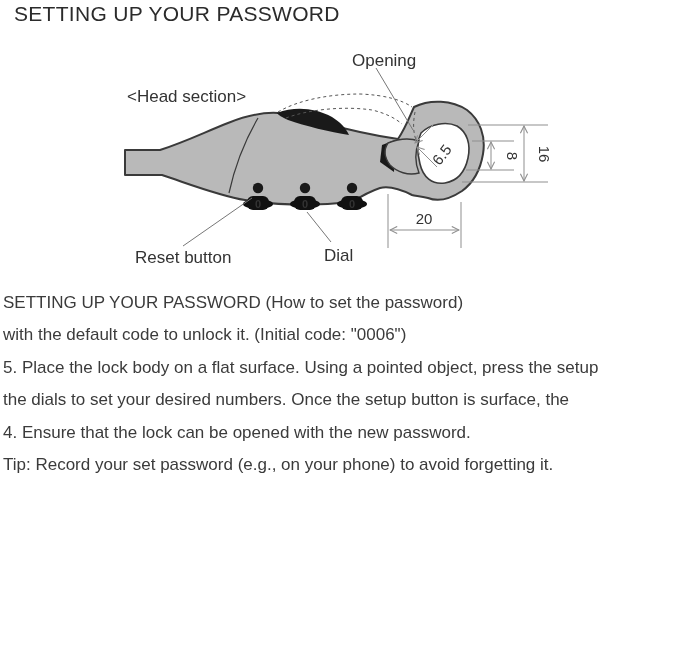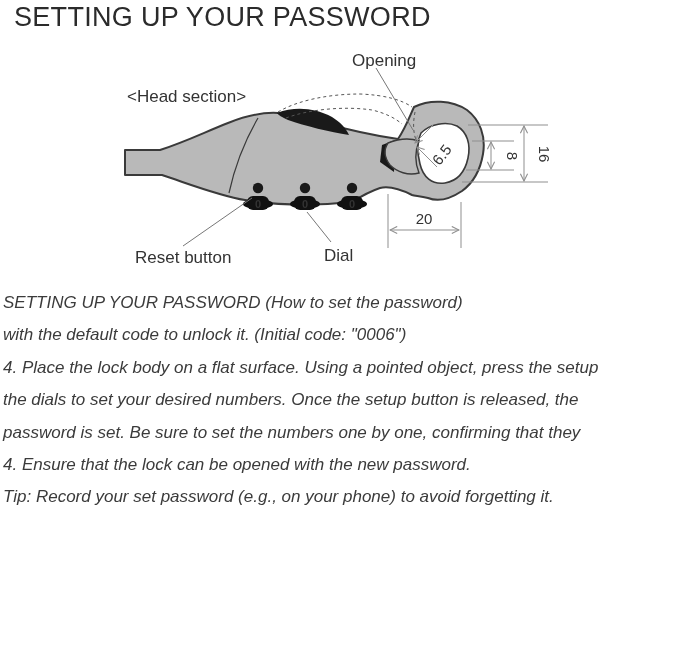--- a/index.html
+++ b/index.html
@@ -3,36 +3,36 @@
 <meta charset="utf-8">
 <style>
   html,body{margin:0;padding:0;}
   body{
     width:679px;height:670px;position:relative;overflow:hidden;
     background:#ffffff;
     font-family:"Liberation Sans","DejaVu Sans",sans-serif;
   }
   .page-title{
     position:absolute;left:14px;top:2px;
-    font-size:27px;letter-spacing:.3px;color:#2b2b2b;font-weight:400;
+    font-size:21px;letter-spacing:.3px;color:#2b2b2b;font-weight:400;
     white-space:nowrap;
   }
   .diagram{
     position:absolute;left:0;top:30px;width:679px;height:252px;
   }
   .diagram text{fill:#333333;}
   .dia-label{font-size:17px;}
   .dim-label{font-size:15px;fill:#444444;}
   .dial-digit{font-size:11px;font-weight:bold;fill:#ffffff;}
   .instructions{
     position:absolute;left:3px;top:287px;width:676px;
     color:#3b3b3b;font-size:17px;
   }
   .instr-line{
-    height:32.4px;line-height:32.4px;white-space:nowrap;font-style:italic;
+    height:32.4px;line-height:32.4px;white-space:nowrap;
   }
 </style>
 </head>
 <body>
 
 <div class="page-title">SETTING UP YOUR PASSWORD</div>
 
 <svg class="diagram" viewBox="0 0 679 252" width="679" height="252" xmlns="http://www.w3.org/2000/svg">
   <defs>
     <marker id="ah" viewBox="0 0 10 10" refX="9" refY="5" markerWidth="9" markerHeight="9" orient="auto-start-reverse">
@@ -144,18 +144,17 @@
 
   <text class="dia-label" x="352" y="36">Opening</text>
   <text class="dia-label" x="127" y="72">&lt;Head section&gt;</text>
   <text class="dia-label" x="135" y="233">Reset button</text>
   <text class="dia-label" x="324" y="231">Dial</text>
 </svg>
 
 <div class="instructions">
   <div class="instr-line">SETTING UP YOUR PASSWORD (How to set the password)</div>
   <div class="instr-line">with the default code to unlock it. (Initial code: "0006")</div>
-  <div class="instr-line">4. Place the lock body on a flat surface. Using a pointed object, press the setup</div>
-  <div class="instr-line">the dials to set your desired numbers. Once the setup button is released, the</div>
-  <div class="instr-line">password is set. Be sure to set the numbers one by one, confirming that they</div>
+  <div class="instr-line">5. Place the lock body on a flat surface. Using a pointed object, press the setup</div>
+  <div class="instr-line">the dials to set your desired numbers. Once the setup button is surface, the</div>
   <div class="instr-line">4. Ensure that the lock can be opened with the new password.</div>
   <div class="instr-line">Tip: Record your set password (e.g., on your phone) to avoid forgetting it.</div>
 </div>
 
 </body></html>

